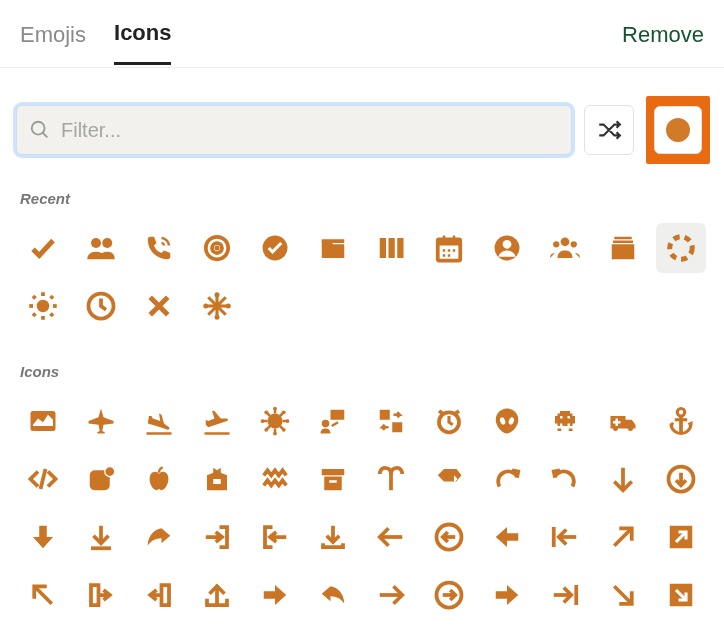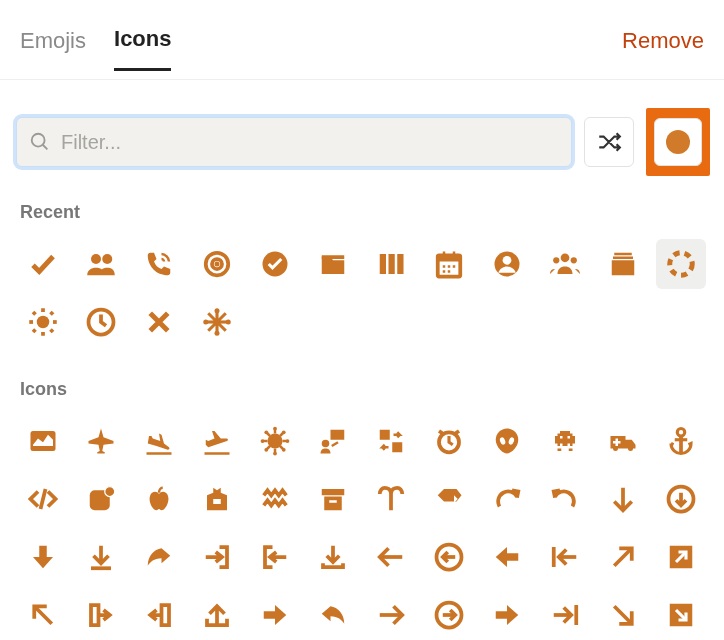--- a/index.html
+++ b/index.html
@@ -8,38 +8,38 @@
     background: #fff;
     width: 724px;
     height: 640px;
     overflow: hidden;
   }
   .tabs {
     display: flex;
     align-items: center;
     padding: 18px 20px 0 20px;
     border-bottom: 1px solid #eee;
-    height: 80px;
+    height: 68px;
   }
   .tab {
     font-size: 22px;
     color: #8a8a8a;
     margin-right: 28px;
     padding-bottom: 16px;
     cursor: pointer;
   }
   .tab.active {
     color: #222;
     font-weight: 600;
     border-bottom: 3px solid #222;
   }
   .spacer { flex: 1; }
   .remove {
     font-size: 22px;
-    color: #c2410c;
+    color: #14532d;
     padding-bottom: 16px;
     cursor: pointer;
   }
   .toolbar {
     display: flex;
     align-items: center;
     padding: 28px 14px 0 16px;
     gap: 12px;
   }
   .search-wrap {
@@ -89,24 +89,25 @@
     background: #fff;
     display: flex; align-items: center; justify-content: center;
     cursor: pointer;
   }
   .color-dot {
     width: 24px; height: 24px;
     border-radius: 50%;
     background: #d07a2a;
   }
   .section-title {
-    font-size: 18px;
+    font-size: 15px;
     font-weight: 600;
     color: #777;
     padding: 26px 32px 10px 20px;
+    font-style: italic;
   }
   .icon-grid {
     display: grid;
     grid-template-columns: repeat(12, 1fr);
     gap: 8px 8px;
     padding: 6px 18px;
   }
   .icon-cell {
     width: 50px; height: 50px;
     display: flex; align-items: center; justify-content: center;

